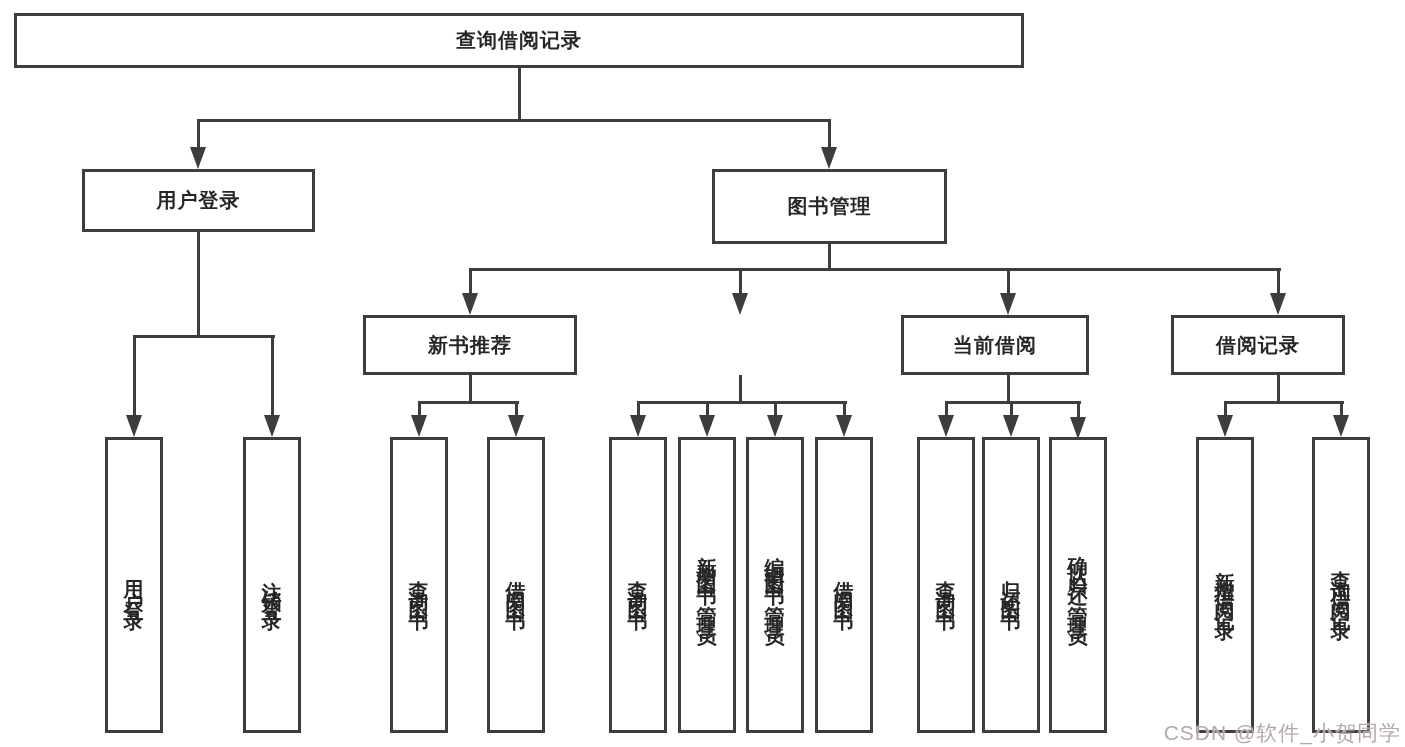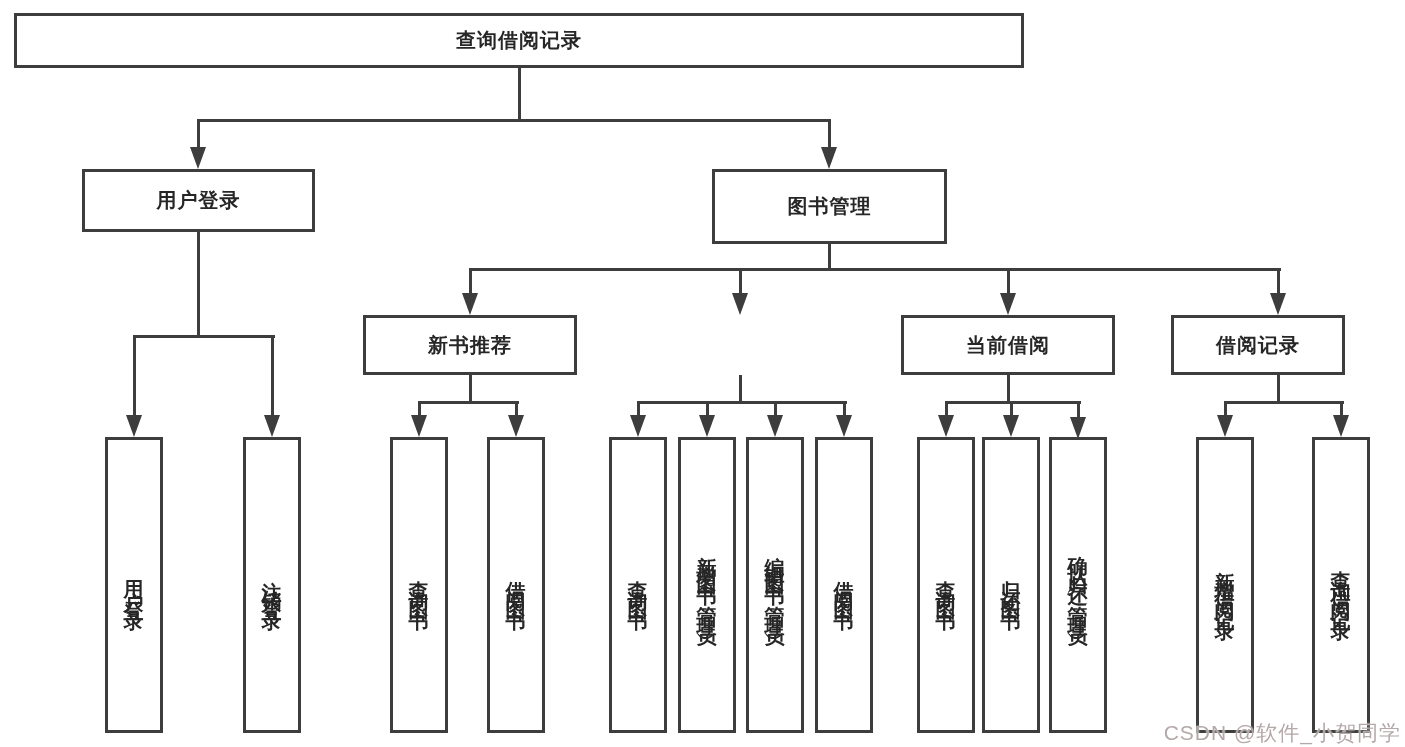--- a/index.html
+++ b/index.html
@@ -122,21 +122,21 @@
   <div class="hbox" style="left:82px;top:169px;width:233px;height:63px">
     <span>用户登录</span>
   </div>
   <div class="hbox" style="left:712px;top:169px;width:235px;height:75px">
     <span>图书管理</span>
   </div>
 
   <div class="hbox" style="left:363px;top:315px;width:214px;height:60px">
     <span>新书推荐</span>
   </div>
-  <div class="hbox" style="left:901px;top:315px;width:214px;height:60px">
+  <div class="hbox" style="left:901px;top:315px;width:188px;height:60px">
     <span>当前借阅</span>
   </div>
   <div class="hbox" style="left:1171px;top:315px;width:174px;height:60px">
     <span>借阅记录</span>
   </div>
 
   <div class="vbox" style="left:105px">
     <span>用户登录</span>
   </div>
   <div class="vbox" style="left:243px">

